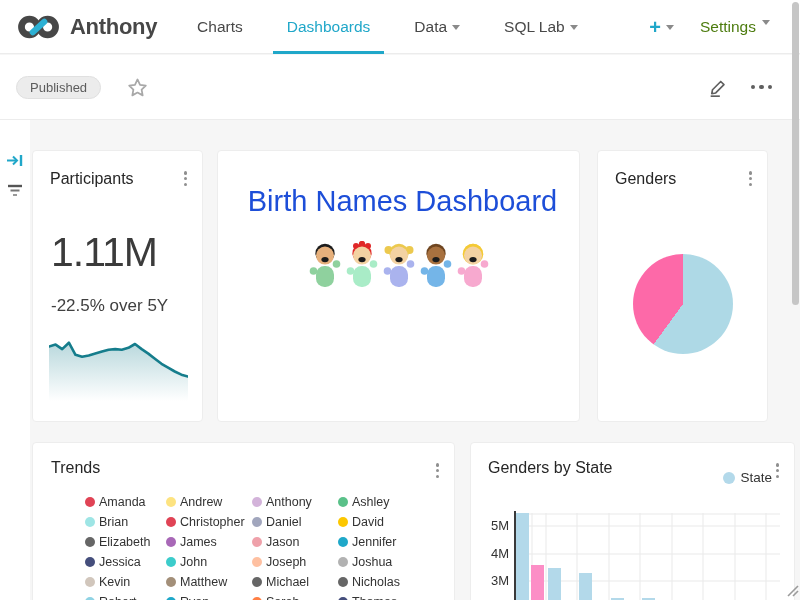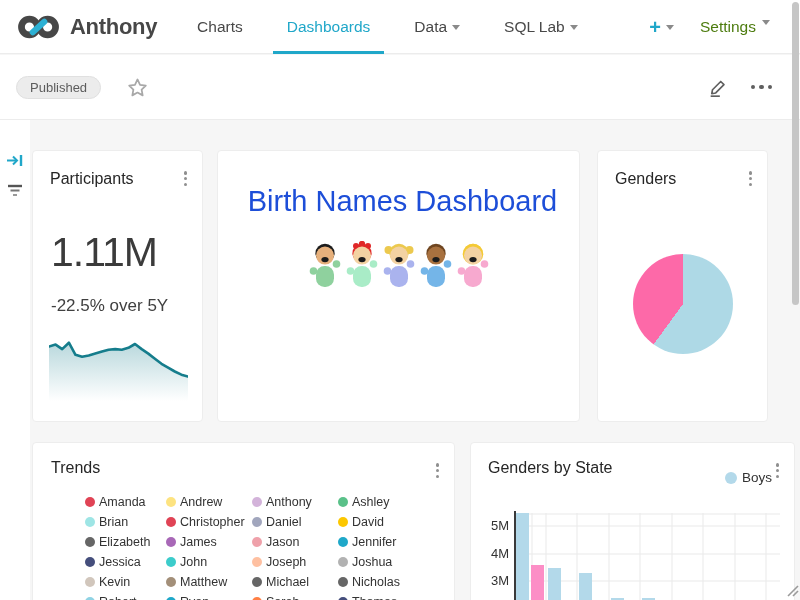--- a/index.html
+++ b/index.html
@@ -362,21 +362,21 @@
 
   <div class="card card-state">
     <span class="card-title">Genders by State</span>
     <span class="kebab">
         <i></i>
         <i></i>
         <i></i>
       </span>
     <div class="state-legend">
       <span class="dot" id="boys-dot" style="background: rgb(179, 217, 234);"></span>
-      <span class="lbl">Boys</span>
+      <span class="lbl">State</span>
     </div>
     <span class="ytick" style="top:75px">5M</span>
     <span class="ytick" style="top:103px">4M</span>
     <span class="ytick" style="top:130px">3M</span>
     <div class="plot" id="state-plot">
         <div class="bar" style="left: 2px; height: 149.875px; background: rgb(179, 217, 234);"></div>
         <div class="bar" style="left: 17px; height: 97.625px; background: rgb(252, 142, 198);"></div>
         <div class="bar" style="left: 33.5px; height: 94.875px; background: rgb(179, 217, 234);"></div>
         <div class="bar" style="left: 65px; height: 89.65px; background: rgb(179, 217, 234);"></div>
         <div class="bar" style="left: 96.5px; height: 65.45px; background: rgb(179, 217, 234);"></div>

